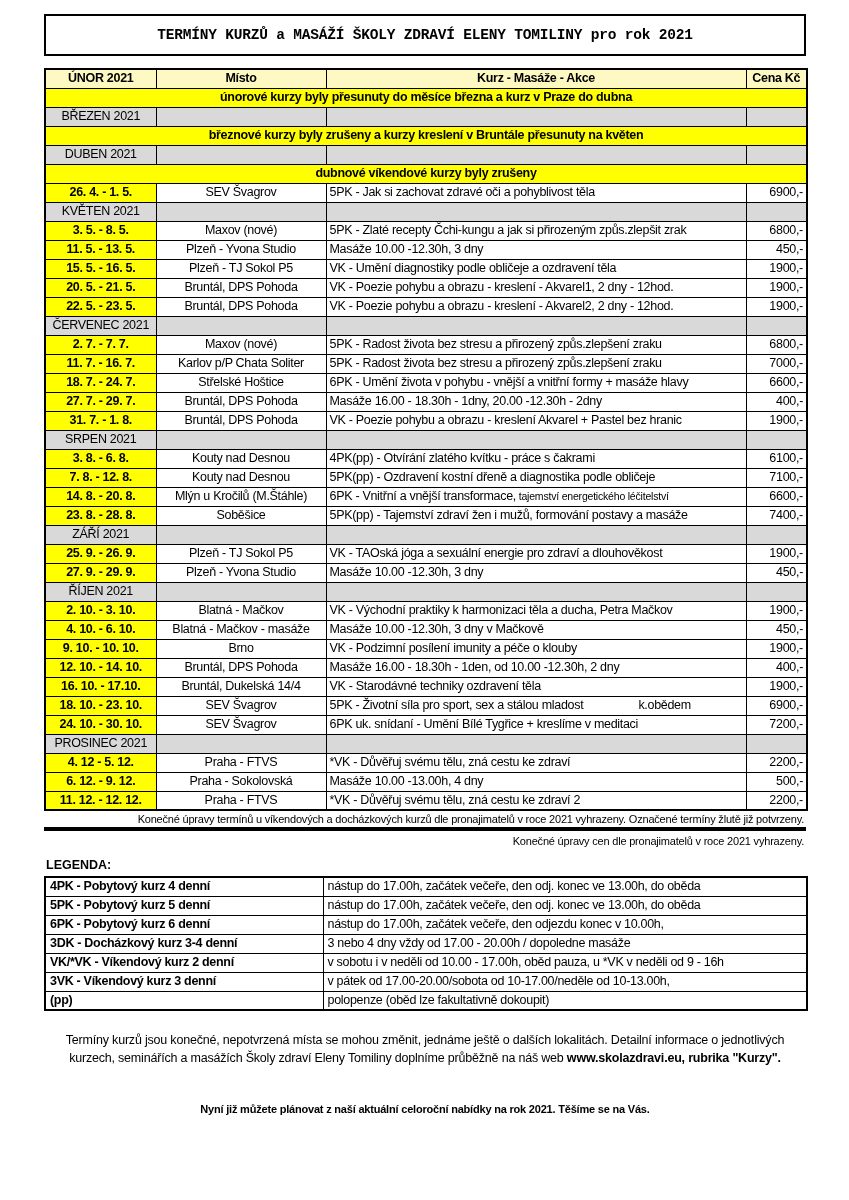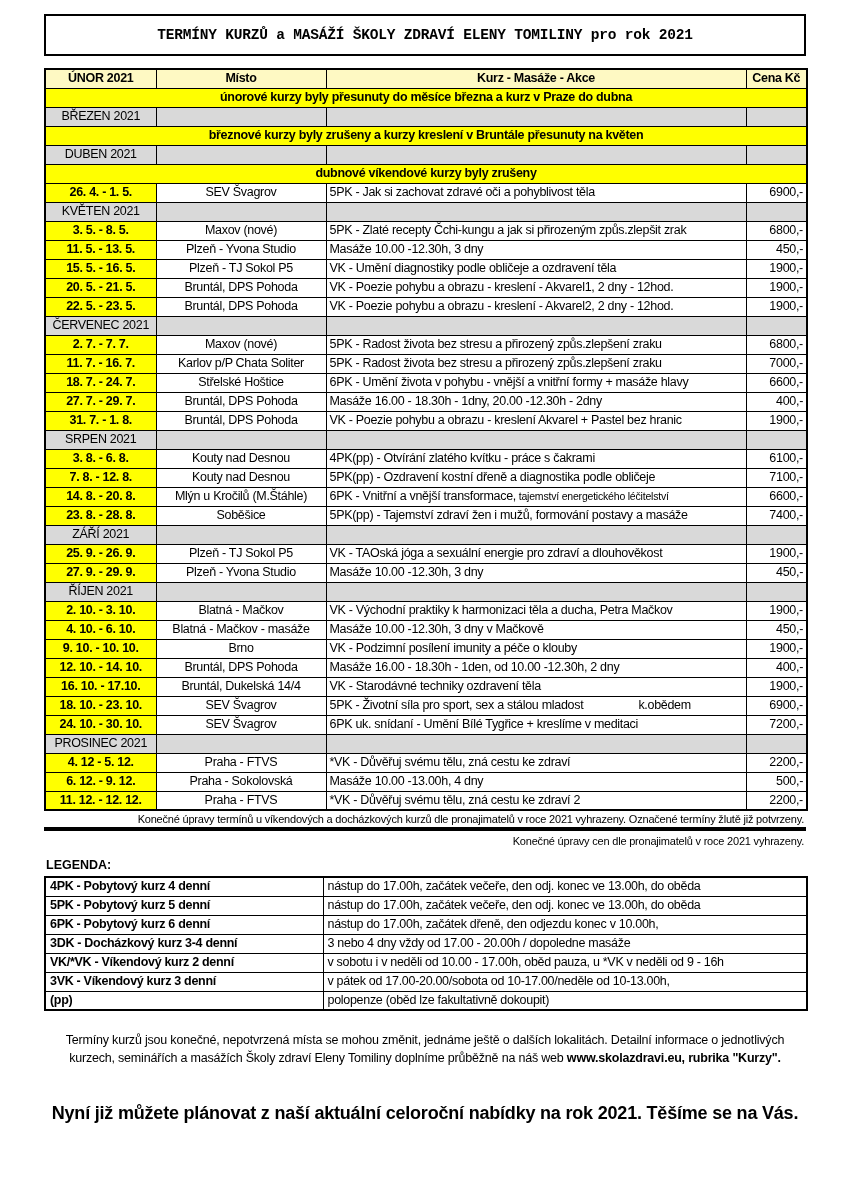--- a/index.html
+++ b/index.html
@@ -48,21 +48,21 @@
     letter-spacing: -0.3px; line-height: 1.05; padding: 1px 4px; white-space: nowrap; overflow: hidden;
   }
   col.l-code { width: 278px; } col.l-desc { width: 484px; }
   td.legend-code { font-weight: bold; }
   .footer-paragraph {
     margin: 20px auto 0 auto; width: 745px; text-align: center;
     font-size: 12.5px; letter-spacing: -0.2px; line-height: 1.45;
   }
   .footer-closing {
     margin-top: 36px; width: 762px; text-align: center;
-    font-size: 18px; font-weight: bold; letter-spacing: -0.2px;
+    font-size: 11px; font-weight: bold; letter-spacing: -0.2px;
   }
   b { font-weight: bold; }
 </style>
 </head>
 <body>
 
 <div class="page">
 
   <div class="title-box">
     <span>TERMÍNY KURZŮ a MASÁŽÍ ŠKOLY ZDRAVÍ ELENY TOMILINY pro rok 2021</span>
@@ -321,21 +321,21 @@
         <tr>
           <td class="legend-code">4PK - Pobytový kurz 4 denní</td>
           <td class="legend-desc">nástup do 17.00h, začátek večeře, den odj. konec ve 13.00h, do oběda</td>
         </tr>
         <tr>
           <td class="legend-code">5PK - Pobytový kurz 5 denní</td>
           <td class="legend-desc">nástup do 17.00h, začátek večeře, den odj. konec ve 13.00h, do oběda</td>
         </tr>
         <tr>
           <td class="legend-code">6PK - Pobytový kurz 6 denní</td>
-          <td class="legend-desc">nástup do 17.00h, začátek dřeně, den odjezdu konec  v 10.00h,</td>
+          <td class="legend-desc">nástup do 17.00h, začátek večeře, den odjezdu konec  v 10.00h,</td>
         </tr>
         <tr>
           <td class="legend-code">3DK - Docházkový kurz 3-4 denní</td>
           <td class="legend-desc">3 nebo 4 dny vždy od 17.00 - 20.00h / dopoledne masáže</td>
         </tr>
         <tr>
           <td class="legend-code">VK/*VK   - Víkendový kurz 2 denní</td>
           <td class="legend-desc">v sobotu i v neděli od 10.00 - 17.00h, oběd pauza, u *VK v neděli od 9 - 16h</td>
         </tr>
         <tr>

